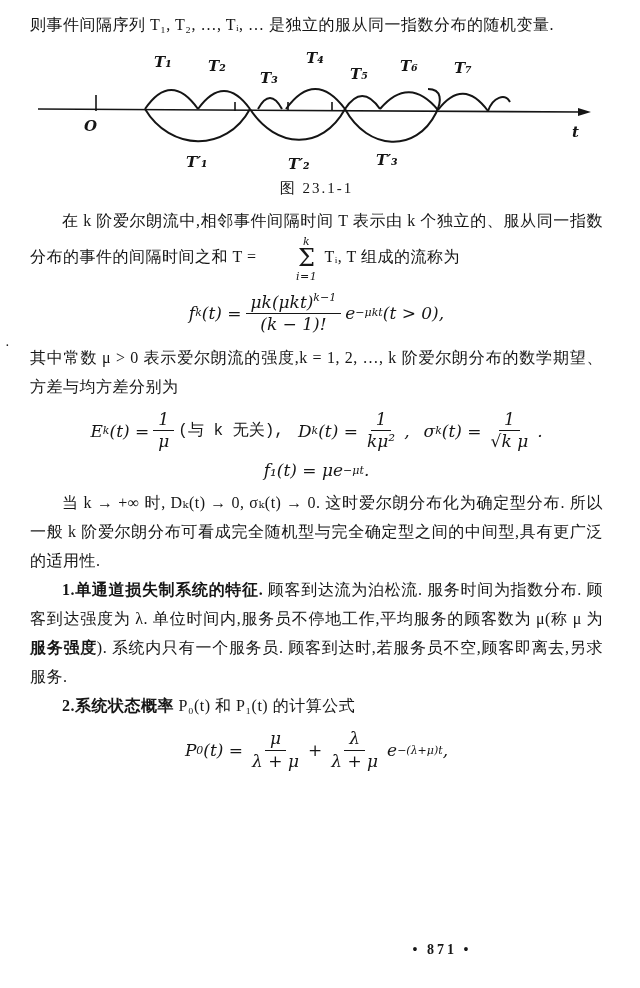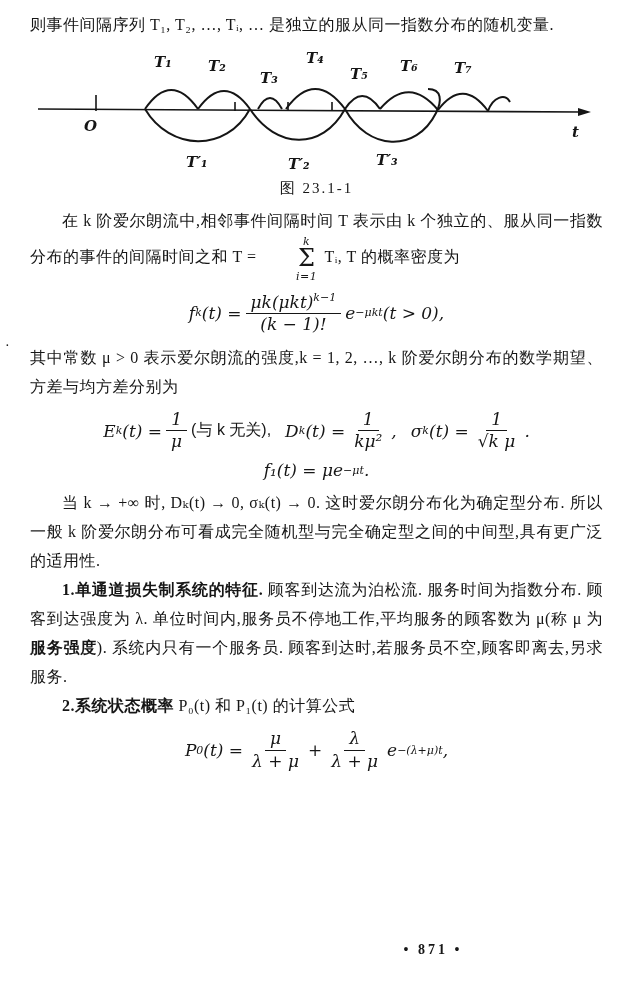--- a/index.html
+++ b/index.html
@@ -20,32 +20,32 @@
   .fig-caption{text-align:center;font-size:15px;letter-spacing:2px;margin:2px 0 8px 0;}
   
   .sum{display:inline-flex;flex-direction:column;align-items:center;vertical-align:middle;
        line-height:1;margin:0 3px;}
   .sum-top{font:italic 11px "DejaVu Serif",serif;}
   .sum-sym{font-size:24px;line-height:0.9;font-family:"DejaVu Serif",serif;}
   .sum-bot{font:italic 11px "DejaVu Serif",serif;}
   
   .formula{display:flex;justify-content:center;align-items:center;
            font-family:"DejaVu Serif",serif;font-style:italic;font-size:17px;margin:8px 0;}
-  .formula .cjk{font-style:normal;font-family:Liberation Sans, sans-serif;font-size:16px;}
+  .formula .cjk{font-style:normal;font-family:Liberation Mono, monospace;font-size:16px;}
   .frac{display:inline-flex;flex-direction:column;align-items:center;vertical-align:middle;
         margin:0 4px;line-height:1.25;}
   .frac .num{display:block;padding:0 5px;border-bottom:1.5px solid #161616;}
   .frac .den{display:block;padding:0 5px;}
   sub.fsub{font-size:11px;font-style:italic;}
   sup.fsup{font-size:11px;font-style:italic;}
   .gap{width:14px;display:inline-block;}
   
   h2.sec{font-size:22px;font-weight:bold;margin:16px 0 10px 0;letter-spacing:1px;}
   h2.sec .mi{font-weight:bold;}
-  .pageno{position:absolute;left:383px;top:942px;width:100px;text-align:center;
+  .pageno{position:absolute;left:392px;top:942px;width:100px;text-align:center;
           font-size:14px;font-weight:bold;letter-spacing:3px;}
   .margin-dot{position:absolute;left:5px;top:338px;font-size:14px;}
 </style>
 </head>
 <body>
 
 <div class="page">
   <span class="margin-dot">·</span>
 
   <div class="content">
@@ -90,21 +90,21 @@
         <text x="54" y="86">O</text>
         <text x="542" y="92">t</text>
       </svg>
       <div class="fig-caption">图  23.1-1</div>
     </div>
 
     <p class="body indent"><span>在 k 阶爱尔朗流中,相邻事件间隔时间 T 表示由 k 个独立的、服从同一指数分布的事件的间隔时间之和 T = </span><span class="sum">
           <span class="sum-top">k</span>
           <span class="sum-sym">Σ</span>
           <span class="sum-bot">i=1</span>
-        </span><span> Tᵢ, T 的概率密度为</span></p>
+        </span><span> Tᵢ, T 组成的流称为</span></p>
 
     <div class="formula">
       <span>f</span>
         <sub class="fsub">k</sub>
         <span>(t) = </span>
         <span class="frac">
           <span class="num"><span>μk(μkt)</span><sup class="fsup">k−1</sup></span>
           <span class="den">(k − 1)!</span>
         </span>
         <span>e</span>

